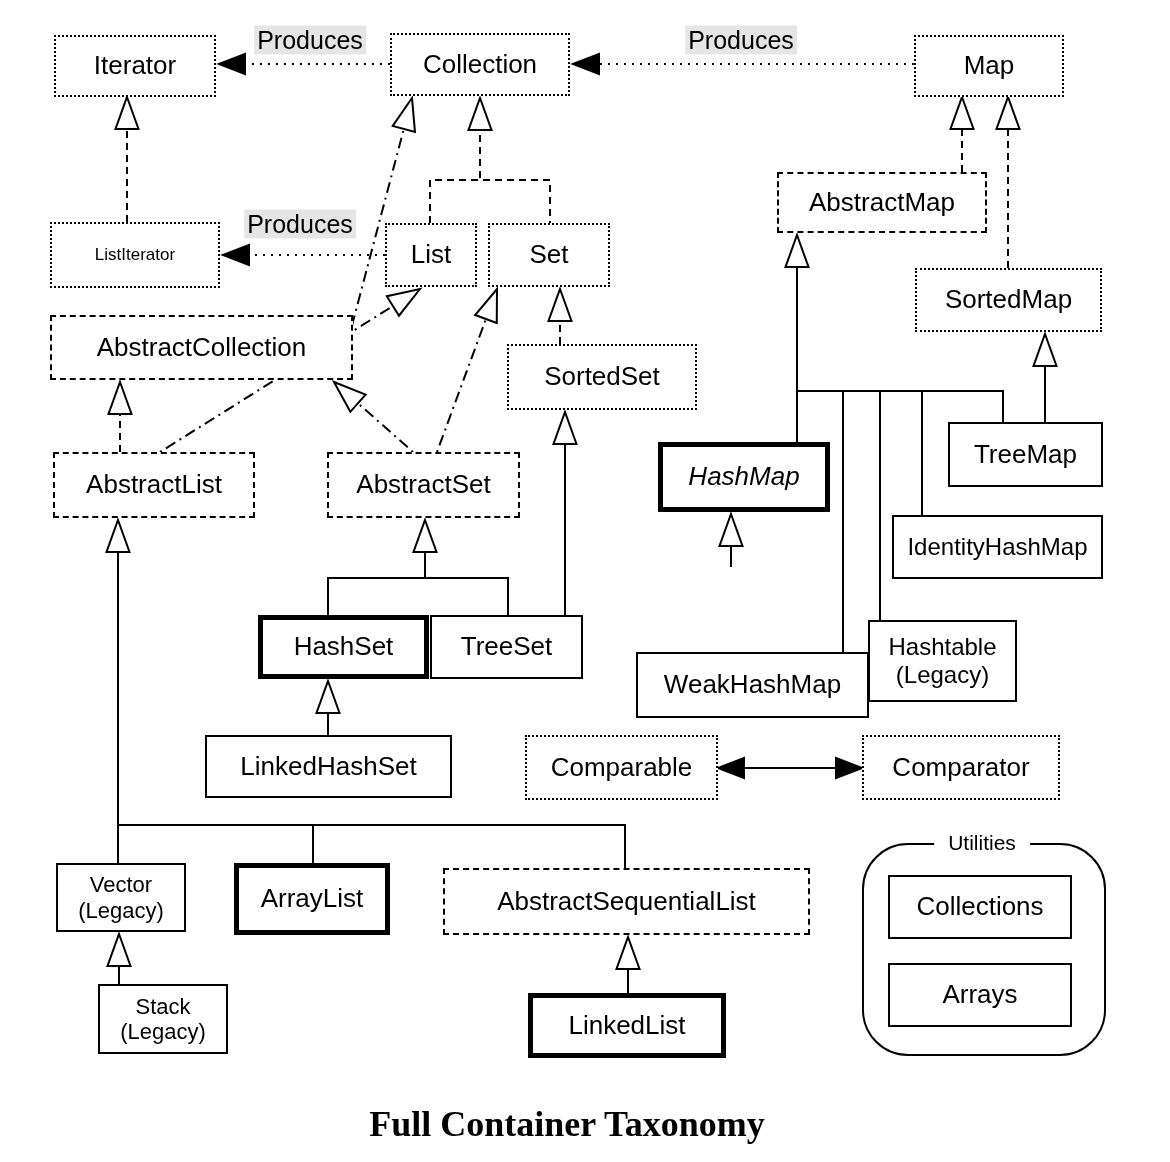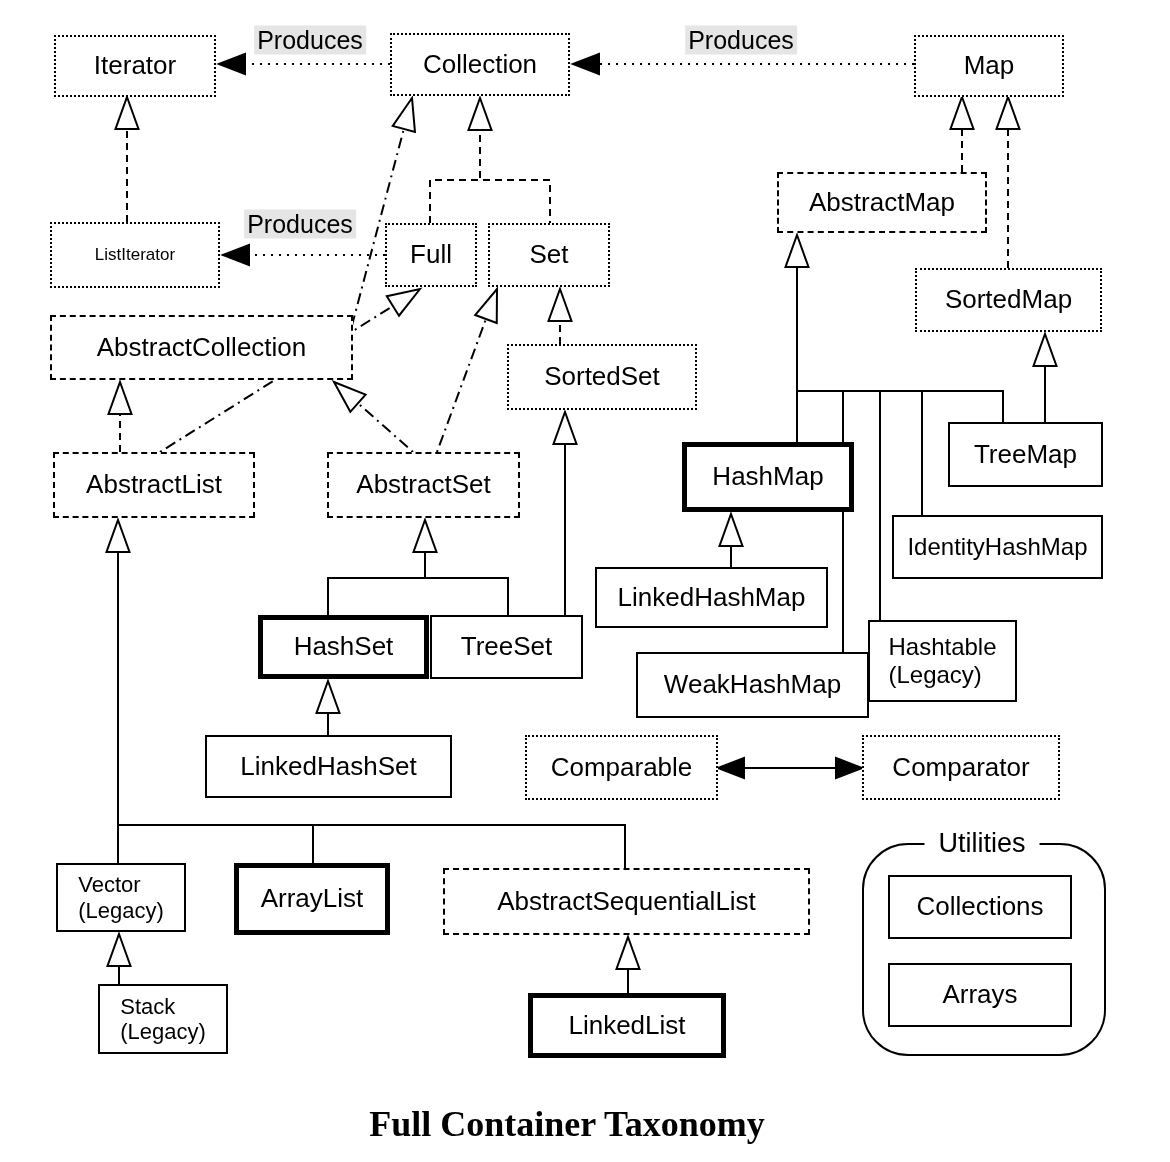--- a/index.html
+++ b/index.html
@@ -4,30 +4,30 @@
 <style>
   html,body{margin:0;padding:0;background:#ffffff;}
   .page{position:relative;width:1170px;height:1162px;background:#ffffff;
         font-family:"Liberation Sans",sans-serif;color:#000;overflow:hidden;}
   svg.edges{position:absolute;left:0;top:0;}
   .edge{fill:none;stroke:#000;stroke-width:2;}
   .edge.dashed{stroke-dasharray:7 5;}
   .edge.dotted{stroke-dasharray:2 6;}
   .edge.dashdot{stroke-dasharray:2 5 11 5;}
   .node{position:absolute;display:flex;align-items:center;justify-content:center;
-        text-align:left;background:#fff;box-sizing:border-box;
+        text-align:center;background:#fff;box-sizing:border-box;
         white-space:pre-line;line-height:1.15;font-size:26px;}
   .node.interface{border:2px dotted #000;}
   .node.abstract{border:2px dashed #000;}
   .node.solid{border:2px solid #000;}
   .node.bold{border:5px solid #000;}
   .plabel{position:absolute;transform:translate(-50%,-50%);font-size:25px;
           background:#e5e5e5;padding:0 3px;white-space:nowrap;}
   .util-group{position:absolute;border:2px solid #000;border-radius:46px;background:#fff;}
-  .util-label{position:absolute;transform:translate(-50%,-50%);font-size:27px;
+  .util-label{position:absolute;transform:translate(-50%,-50%);font-size:21px;
               background:#fff;padding:0 14px;white-space:nowrap;}
   .title{position:absolute;left:-18px;width:100%;text-align:center;
          font-family:"Liberation Serif",serif;font-weight:bold;font-size:36px;}
 </style>
 </head>
 <body>
 
 <div class="page">
   <svg class="edges" xmlns="http://www.w3.org/2000/svg" width="1170" height="1162" viewBox="0 0 1170 1162">
       <polyline points="127,222 127,97" class="edge dashed"></polyline>
@@ -86,32 +86,31 @@
       <polyline points="385,255 223,255" class="edge dotted"></polyline>
       <polygon points="223,255 249,245 249,265" fill="#000000" stroke="#000000" stroke-width="2"></polygon>
     </svg>
   <div class="util-group" style="left: 862px; top: 843px; width: 240px; height: 209px;"></div>
   <div class="util-label" style="left: 982px; top: 843px;">Utilities</div>
   <div class="title" style="top: 1103px;">Full Container Taxonomy</div>
 <div class="node interface" style="left: 54px; top: 35px; width: 162px; height: 62px;">Iterator</div>
     <div class="node interface" style="left: 390px; top: 33px; width: 180px; height: 63px;">Collection</div>
     <div class="node interface" style="left: 914px; top: 35px; width: 150px; height: 62px;">Map</div>
     <div class="node interface" style="left: 50px; top: 222px; width: 170px; height: 66px; font-size: 17px;">ListIterator</div>
-    <div class="node interface" style="left: 385px; top: 223px; width: 92px; height: 64px;">Full</div>
+    <div class="node interface" style="left: 385px; top: 223px; width: 92px; height: 64px;">List</div>
     <div class="node interface" style="left: 488px; top: 223px; width: 122px; height: 64px;">Set</div>
     <div class="node abstract" style="left: 777px; top: 172px; width: 210px; height: 61px;">AbstractMap</div>
     <div class="node interface" style="left: 915px; top: 268px; width: 187px; height: 64px;">SortedMap</div>
     <div class="node abstract" style="left: 50px; top: 315px; width: 303px; height: 65px;">AbstractCollection</div>
     <div class="node interface" style="left: 507px; top: 344px; width: 190px; height: 66px;">SortedSet</div>
     <div class="node abstract" style="left: 53px; top: 452px; width: 202px; height: 66px;">AbstractList</div>
     <div class="node abstract" style="left: 327px; top: 452px; width: 193px; height: 66px;">AbstractSet</div>
-    <div class="node bold" style="left: 682px; top: 442px; width: 172px; height: 70px;">HashMap</div>
+    <div class="node bold" style="left: 658px; top: 442px; width: 172px; height: 70px; font-style: italic;">HashMap</div>
     <div class="node solid" style="left: 948px; top: 422px; width: 155px; height: 65px;">TreeMap</div>
     <div class="node solid" style="left: 892px; top: 515px; width: 211px; height: 64px; font-size: 24px;">IdentityHashMap</div>
-    <div class="node solid" style="left: 595px; top: 567px; width: 233px; height: 61px;">LinkedHashMap</div>
     <div class="node solid" style="left: 620px; top: 652px; width: 233px; height: 66px; margin-left: 16px;">WeakHashMap</div>
     <div class="node solid" style="left: 868px; top: 620px; width: 149px; height: 82px; font-size: 24px;">Hashtable
 (Legacy)</div>
     <div class="node bold" style="left: 242px; top: 615px; width: 171px; height: 64px; margin-left: 16px;">HashSet</div>
     <div class="node solid" style="left: 430px; top: 615px; width: 153px; height: 64px;">TreeSet</div>
     <div class="node solid" style="left: 205px; top: 735px; width: 247px; height: 63px;">LinkedHashSet</div>
     <div class="node interface" style="left: 525px; top: 735px; width: 193px; height: 65px;">Comparable</div>
     <div class="node interface" style="left: 862px; top: 735px; width: 198px; height: 65px;">Comparator</div>
     <div class="node solid" style="left: 56px; top: 863px; width: 130px; height: 69px; font-size: 22px;">Vector
 (Legacy)</div>

